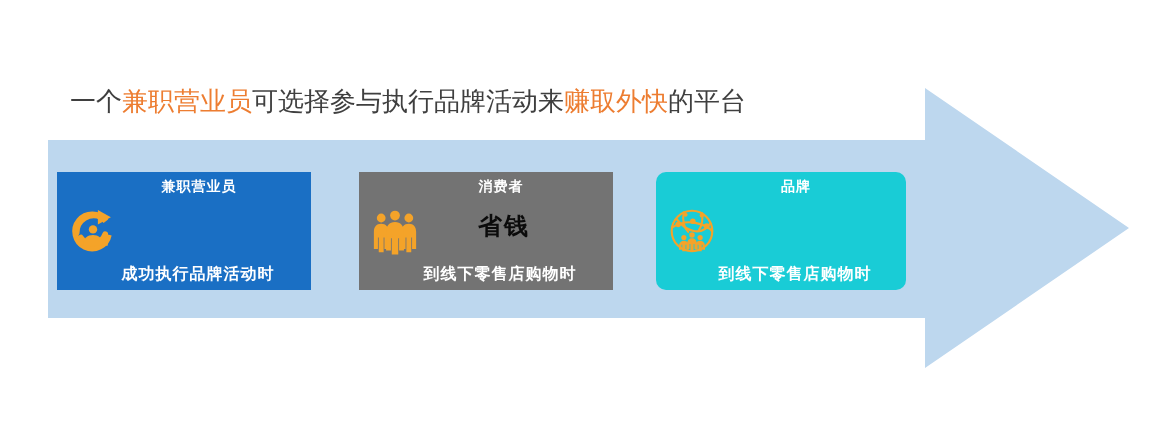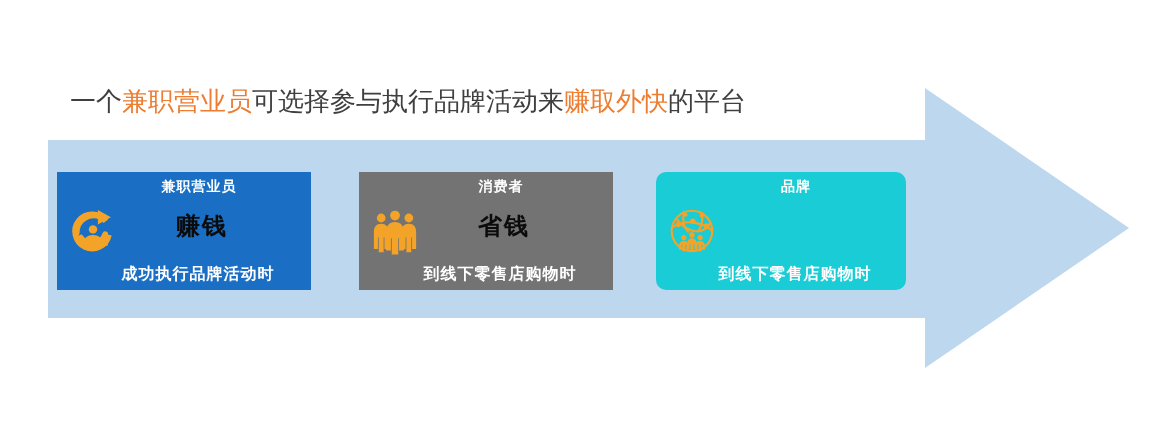--- a/index.html
+++ b/index.html
@@ -124,21 +124,20 @@
 
     <polygon points="38,6 54,15 38,24" fill="#F4A329"></polygon>
 
     <circle cx="32" cy="30" r="5.2" fill="#F4A329"></circle>
 
     <path d="M32,37 C25,37 21,41 20,48 L21,50 L43,50 L44,48 C43,41 39,37 32,37 Z" fill="#F4A329"></path>
     <path d="M18,40 C14,42 13,46 14,50 L21,50 C20,46 20,42 18,40 Z" fill="#F4A329"></path>
     <path d="M46,40 C50,42 51,46 50,50 L43,50 C44,46 44,42 46,40 Z" fill="#F4A329"></path>
   </svg>
 
-  <div class="card-main">赚钱</div>
   <div class="card-footer">成功执行品牌活动时</div>
 </div>
 
 <div class="card" id="card-1" style="background:#737373;">
   <div class="card-heading">消费者</div>
 
   <svg class="card-icon" viewBox="0 0 64 64" xmlns="http://www.w3.org/2000/svg">
     <g fill="#F4A329">
 
       <circle cx="15" cy="16" r="5.4"></circle>

